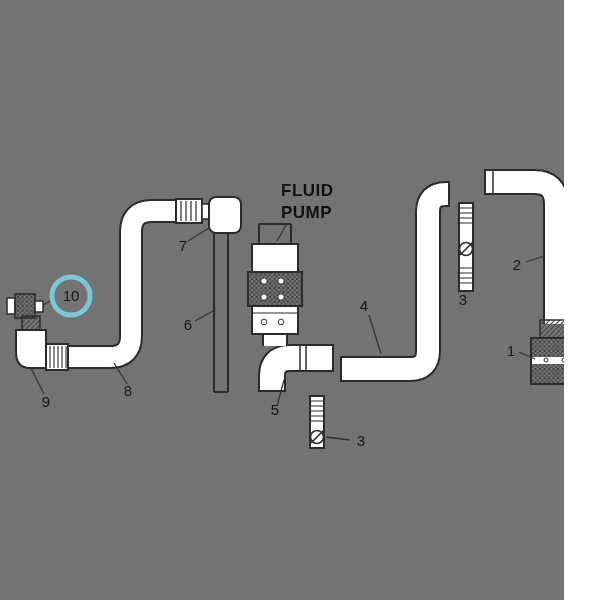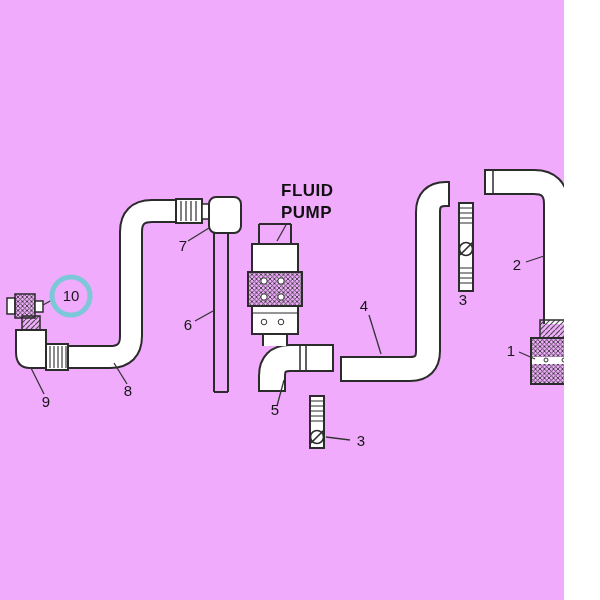--- a/index.html
+++ b/index.html
@@ -1,16 +1,16 @@
 <!DOCTYPE html>
 <html><head>
 <meta charset="utf-8">
 <style>
   html,body{margin:0;padding:0;background:#fff;}
-  #stage{position:relative;width:564px;height:600px;background:#f0abfc;overflow:hidden;}
+  #stage{position:relative;width:564px;height:600px;background:#737373;overflow:hidden;}
   svg{display:block;}
   .callout{font:15px "Liberation Sans", sans-serif;fill:#161616;}
   .pump-label{font:bold 17px "Liberation Sans", sans-serif;fill:#101010;letter-spacing:0.5px;}
 </style>
 </head>
 <body>
 
 <div id="stage">
 <svg width="600" height="600" viewBox="0 0 600 600">
   <defs>

